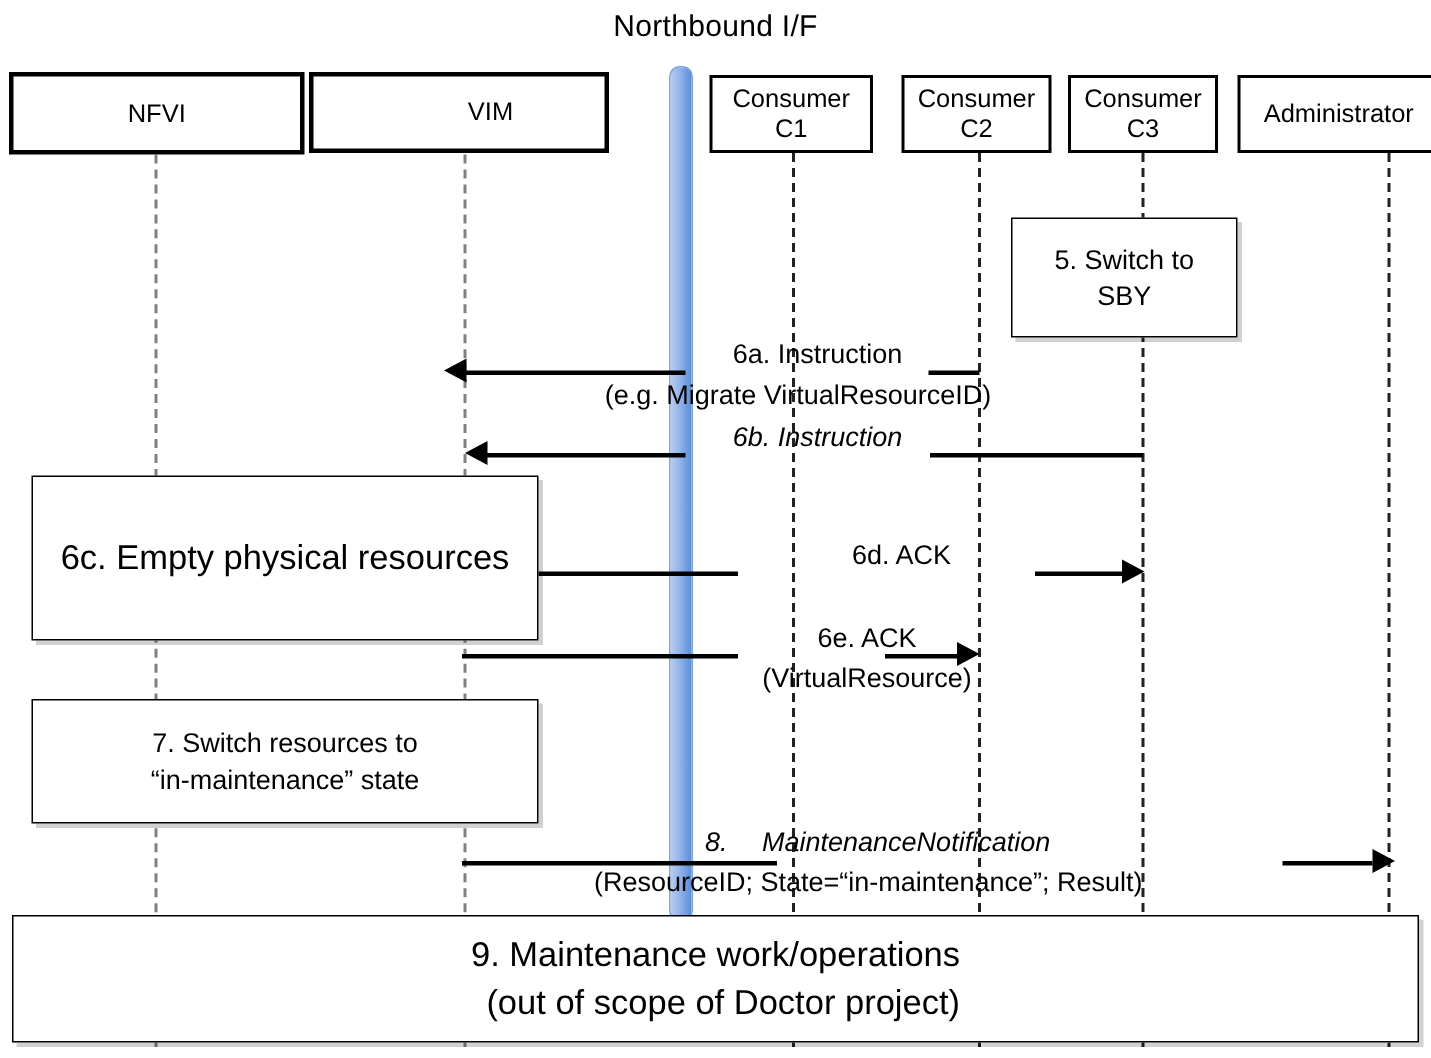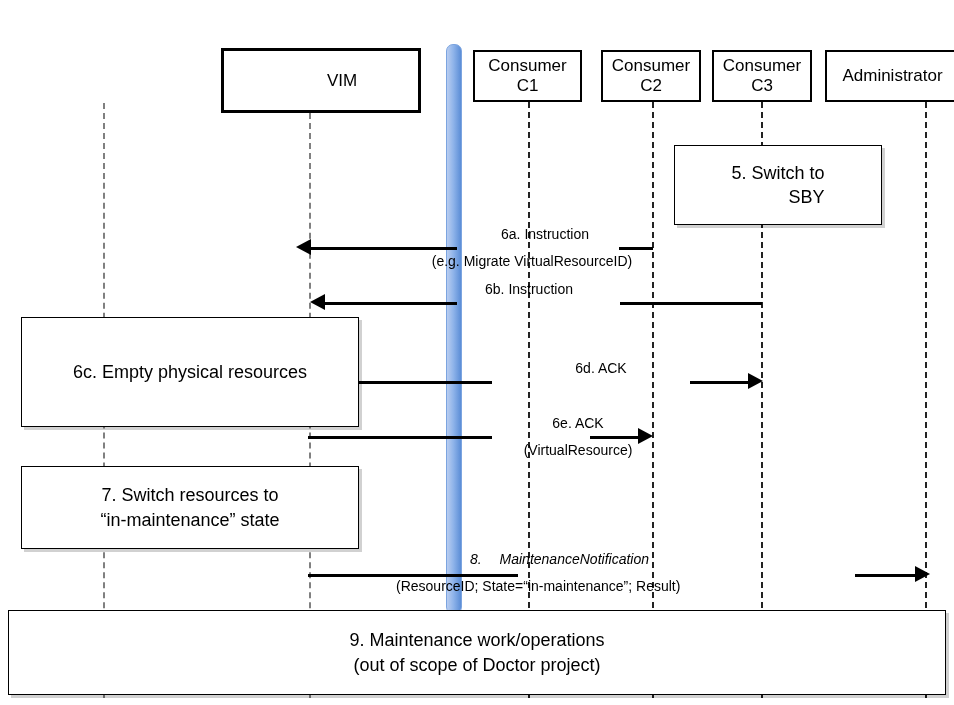--- a/index.html
+++ b/index.html
@@ -21,84 +21,88 @@
   .life.dk{border-left-color:#222;}
 
   
   .nbbar{position:absolute;background:linear-gradient(90deg,#b9cdf0 0%,#8fb4ea 45%,#5b8dd6 100%);
          border:1px solid #7ba4e0;border-radius:7px;}
 
   
   .note{position:absolute;border:1.5px solid #000;background:#fff;box-sizing:border-box;
         display:flex;align-items:center;justify-content:center;text-align:center;
         font-size:18px;line-height:1.35;box-shadow:3px 3px 0 rgba(0,0,0,.18);}
-  .note.big{font-size:18px;}
+  .note.big{font-size:23px;}
 
   
   .seg{position:absolute;height:0;border-top:3.5px solid #000;}
   .ah{position:absolute;width:0;height:0;}
   .ah.left{border-top:8px solid transparent;border-bottom:8px solid transparent;
            border-right:15px solid #000;}
   .ah.right{border-top:8px solid transparent;border-bottom:8px solid transparent;
             border-left:15px solid #000;}
 
   
-  .lbl{position:absolute;font-size:14px;line-height:1.2;white-space:nowrap;
+  .lbl{position:absolute;font-size:18px;line-height:1.2;white-space:nowrap;
        background:transparent;}
   .lbl.c{text-align:center;}
 </style>
 </head>
 <body>
 
 <div id="stage">
 
+  <div class="ttl">Northbound I/F</div>
 
   <div class="life" style="left:103px;top:103px;height:595px;"></div>
   <div class="life" style="left:309px;top:103px;height:595px;"></div>
   <div class="life dk" style="left:528px;top:102px;height:596px;"></div>
   <div class="life dk" style="left:652px;top:102px;height:596px;"></div>
   <div class="life dk" style="left:761px;top:102px;height:596px;"></div>
   <div class="life dk" style="left:925px;top:102px;height:596px;"></div>
 
   <div class="nbbar" style="left:446px;top:44px;width:14px;height:568px;"></div>
 
-  <div class="actor" style="left:221px;top:48px;width:200px;height:65px;padding-left:42px;">
+  <div class="actor" style="left:6px;top:48px;width:197px;height:55px;">
+    <span>NFVI</span>
+  </div>
+  <div class="actor" style="left:206px;top:48px;width:200px;height:54px;padding-left:42px;">
     <span>VIM</span>
   </div>
   <div class="actor thin" style="left:473px;top:50px;width:109px;height:52px;white-space:pre-line;">
     <span>Consumer
 C1</span>
   </div>
   <div class="actor thin" style="left:601px;top:50px;width:100px;height:52px;white-space:pre-line;">
     <span>Consumer
 C2</span>
   </div>
   <div class="actor thin" style="left:712px;top:50px;width:100px;height:52px;white-space:pre-line;">
     <span>Consumer
 C3</span>
   </div>
   <div class="actor thin" style="left:825px;top:50px;width:135px;height:52px;">
     <span>Administrator</span>
   </div>
 
-  <div class="note" style="left:674px;top:145px;width:208px;height:80px;white-space:pre-line;text-align:right;">
+  <div class="note" style="left:674px;top:145px;width:151px;height:80px;white-space:pre-line;">
     <span>5. Switch to
 SBY</span>
   </div>
 
   <div class="ah left" style="left:296px;top:239px;"></div>
   <div class="seg" style="left:310px;top:247px;width:147px;"></div>
   <div class="seg" style="left:619px;top:247px;width:34px;"></div>
   <div class="lbl c" style="left:460px;top:226px;width:170px;">6a. Instruction</div>
   <div class="lbl c" style="left:362px;top:253px;width:340px;">(e.g. Migrate VirtualResourceID)</div>
 
   <div class="ah left" style="left:310px;top:294px;"></div>
   <div class="seg" style="left:324px;top:302px;width:133px;"></div>
   <div class="seg" style="left:620px;top:302px;width:142px;"></div>
-  <div class="lbl c" style="left:444px;top:281px;width:170px;">6b. Instruction</div>
+  <div class="lbl c" style="left:460px;top:281px;width:170px;font-style:italic;">6b. Instruction</div>
 
   <div class="note big" style="left:21px;top:317px;width:338px;height:110px;">
     <span>6c. Empty physical resources</span>
   </div>
 
   <div class="seg" style="left:359px;top:381px;width:133px;"></div>
   <div class="seg" style="left:690px;top:381px;width:58px;"></div>
   <div class="ah right" style="left:748px;top:373px;"></div>
   <div class="lbl c" style="left:496px;top:360px;width:210px;">6d. ACK</div>
 
@@ -112,18 +116,18 @@
     <span>7. Switch resources to
 “in-maintenance” state</span>
   </div>
 
   <div class="seg" style="left:308px;top:574px;width:210px;"></div>
   <div class="seg" style="left:855px;top:574px;width:60px;"></div>
   <div class="ah right" style="left:915px;top:566px;"></div>
   <div class="lbl" style="left:470px;top:551px;font-style:italic;">8.  MaintenanceNotification</div>
   <div class="lbl" style="left:396px;top:578px;">(ResourceID; State=“in-maintenance”; Result)</div>
 
-  <div class="note big" style="left:8px;top:610px;width:938px;height:85px;white-space:pre-line;">
+  <div class="note big" style="left:8px;top:610px;width:938px;height:85px;white-space:pre-line;text-align:right;">
     <span>9. Maintenance work/operations
 (out of scope of Doctor project)</span>
   </div>
 
 </div>
 
 </body></html>

